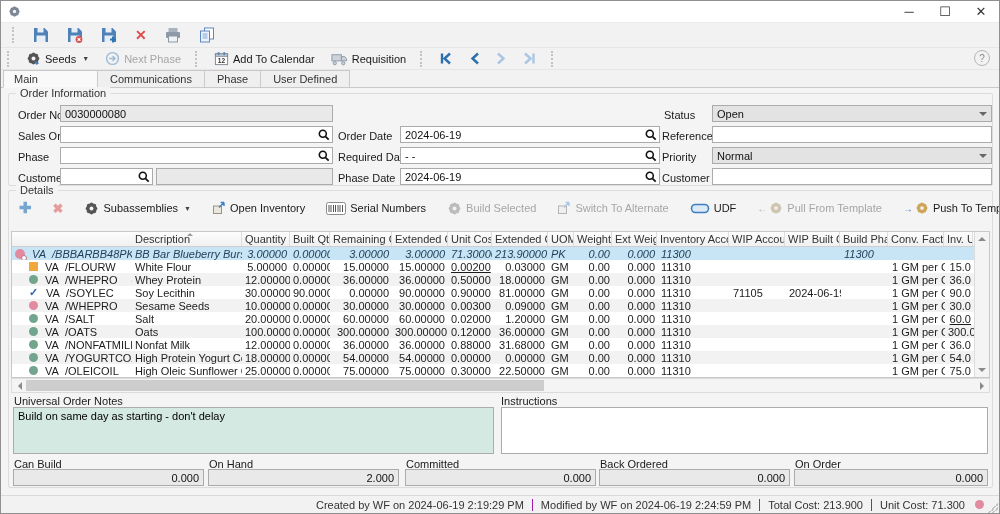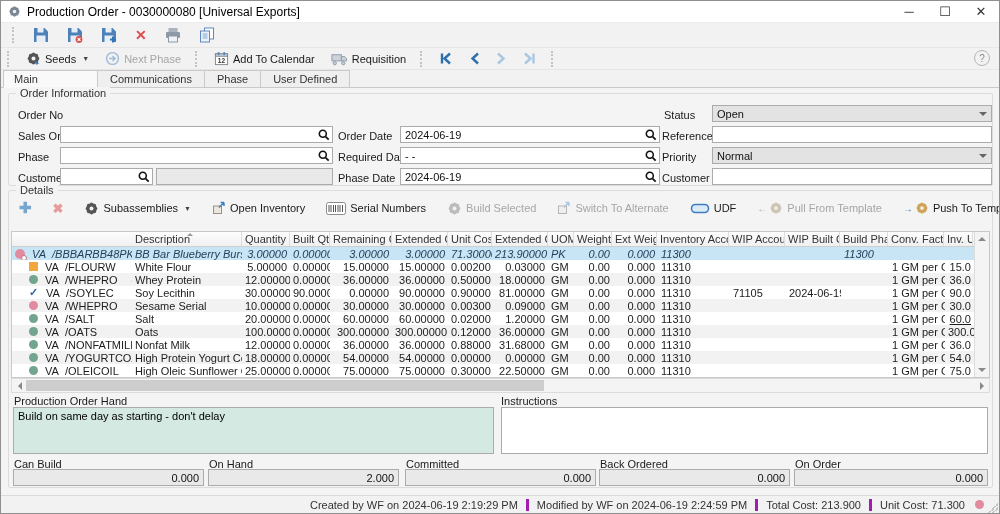--- a/index.html
+++ b/index.html
@@ -83,21 +83,21 @@
   .tri-right{border:4px solid transparent;border-left-color:#8a8a8a;margin-right:-3px}
   .hscroll{position:absolute;left:2px;top:187px;width:979px;height:15px;background:#f4f4f4;border:1px solid #dcdcdc;
            box-sizing:border-box;display:flex;align-items:center}
   .harrow{width:14px;height:100%;display:flex;align-items:center;justify-content:center;flex:none}
   .hthumb{position:absolute;left:14px;top:1px;width:518px;height:11px;background:#cdcdcd}
   
   .notes-ta{position:absolute;border:1px solid #ababab;box-sizing:border-box;font:11px "Liberation Sans",sans-serif;
             padding:2px 4px;resize:none;outline:none}
   .statusbar{position:absolute;left:0;right:0;bottom:0;height:18px;background:#f2f2f2;border-top:1px solid #dadada;
              display:flex;align-items:center;justify-content:flex-end;box-sizing:border-box;color:#333}
-  .sb-item{padding:0 8px;border-left:3px solid #a21caf;white-space:nowrap}
+  .sb-item{padding:0 8px;border-left:1px solid #a21caf;white-space:nowrap}
   .sb-dot{width:9px;height:9px;border-radius:50%;background:#e28ba0;margin:0 4px 0 2px;flex:none}
   .sb-grip{width:10px;height:10px;margin-right:1px;align-self:flex-end;
            background:linear-gradient(135deg,transparent 50%,#c4c4c4 50%,#c4c4c4 60%,transparent 60%,transparent 70%,#c4c4c4 70%,#c4c4c4 80%,transparent 80%)}
   .navbtn{display:flex;align-items:center}
 </style>
 </head>
 <body>
 
 <svg width="0" height="0" style="position:absolute">
   <defs>
@@ -123,21 +123,20 @@
       </g>
   </defs>
 </svg>
 
 <div class="window">
 
   <div class="titlebar">
     <svg width="13" height="13" viewBox="0 0 16 16">
         <use href="#gear" fill="#7b8794"></use>
       </svg>
-    <span class="title-text">Production Order - 0030000080 [Universal Exports]</span>
     <div class="win-btns">
       <span class="win-btn">─</span>
       <span class="win-btn">☐</span>
       <span class="win-btn">✕</span>
     </div>
   </div>
 
   <div class="tb tb1">
     <span class="gripper"></span>
     <span class="tbtn">
@@ -242,20 +241,22 @@
     <span class="tab active">Main</span>
     <span class="tab">Communications</span>
     <span class="tab">Phase</span>
     <span class="tab">User Defined</span>
   </div>
 
   <div class="group" style="left:7px;top:92px;width:985px;height:93px">
     <span class="legend">Order Information</span>
 
     <span class="flabel" style="left:9px;top:15px">Order No</span>
+    <div class="field" style="left:51px;top:11px;width:273px">
+      <input class="ro" readonly="" value="0030000080" style=""></div>
 
     <span class="flabel" style="left:655px;top:15px">Status</span>
     <div class="selectbox" style="left:703px;top:11px;width:280px">
       <span>Open</span>
       </div>
 
     <span class="flabel" style="left:9px;top:36px">Sales Order</span>
     <div class="field" style="left:51px;top:32px;width:273px">
       <input value="" style="">
       <span class="magbtn">
@@ -441,21 +442,21 @@
               <div class="td inv" style="width: 120px;">
                 <span class="ic square-orange"></span>
                 <span class="pfx">VA</span>
                 <span>/FLOURW</span>
               </div>
               <div class="td" style="width: 110px;">White Flour</div>
               <div class="td r" style="width: 48px;">5.00000</div>
               <div class="td r" style="width: 40px;">0.00000</div>
               <div class="td r" style="width: 62px;">15.00000</div>
               <div class="td r" style="width: 56px;">15.00000</div>
-              <div class="td r" style="width: 44px;">0.00200</div>
+              <div class="td r" style="width: 44px; text-decoration: underline;">0.00200</div>
               <div class="td r" style="width: 56px;">0.03000</div>
               <div class="td" style="width: 27px;">GM</div>
               <div class="td r" style="width: 38px;">0.00</div>
               <div class="td r" style="width: 45px;">0.000</div>
               <div class="td" style="width: 72px;">11310</div>
               <div class="td" style="width: 56px;"></div>
               <div class="td" style="width: 55px;"></div>
               <div class="td" style="width: 48px;"></div>
               <div class="td" style="width: 56px;">1 GM per GM</div>
               <div class="td r" style="width: 29px;">15.0</div>
@@ -505,21 +506,21 @@
               <div class="td" style="width: 48px;"></div>
               <div class="td" style="width: 56px;">1 GM per GM</div>
               <div class="td r" style="width: 29px;">90.0</div>
             </div>
             <div class="tr alt child">
               <div class="td inv" style="width: 120px;">
                 <span class="ic circle-pink"></span>
                 <span class="pfx">VA</span>
                 <span>/WHEPRO</span>
               </div>
-              <div class="td" style="width: 110px;">Sesame Serial</div>
+              <div class="td" style="width: 110px;">Sesame Seeds</div>
               <div class="td r" style="width: 48px;">10.00000</div>
               <div class="td r" style="width: 40px;">0.00000</div>
               <div class="td r" style="width: 62px;">30.00000</div>
               <div class="td r" style="width: 56px;">30.00000</div>
               <div class="td r" style="width: 44px;">0.00300</div>
               <div class="td r" style="width: 56px;">0.09000</div>
               <div class="td" style="width: 27px;">GM</div>
               <div class="td r" style="width: 38px;">0.00</div>
               <div class="td r" style="width: 45px;">0.000</div>
               <div class="td" style="width: 72px;">11310</div>
@@ -658,21 +659,21 @@
     <div class="hscroll">
       <span class="harrow">
           <span class="tri-left"></span>
         </span>
       <div class="hthumb"></div>
       <span class="harrow" style="margin-left:auto">
           <span class="tri-right"></span>
         </span>
     </div>
 
-    <span class="flabel" style="left:5px;top:204px">Production Order Hand</span>
+    <span class="flabel" style="left:5px;top:204px">Universal Order Notes</span>
     <textarea class="notes-ta" style="left: 4px; top: 216px; width: 481px; height: 47px; background: rgb(213, 233, 227);">Build on same day as starting - don't delay</textarea>
     <span class="flabel" style="left:492px;top:204px">Instructions</span>
     <textarea class="notes-ta" style="left: 492px; top: 216px; width: 487px; height: 47px; background: rgb(255, 255, 255);"></textarea>
 
     <span class="flabel" style="left:5px;top:267px">Can Build</span>
     <span class="flabel" style="left:200px;top:267px">On Hand</span>
     <span class="flabel" style="left:397px;top:267px">Committed</span>
     <span class="flabel" style="left:591px;top:267px">Back Ordered</span>
     <span class="flabel" style="left:786px;top:267px">On Order</span>
     <div class="field" style="left:4px;top:278px;width:191px">

